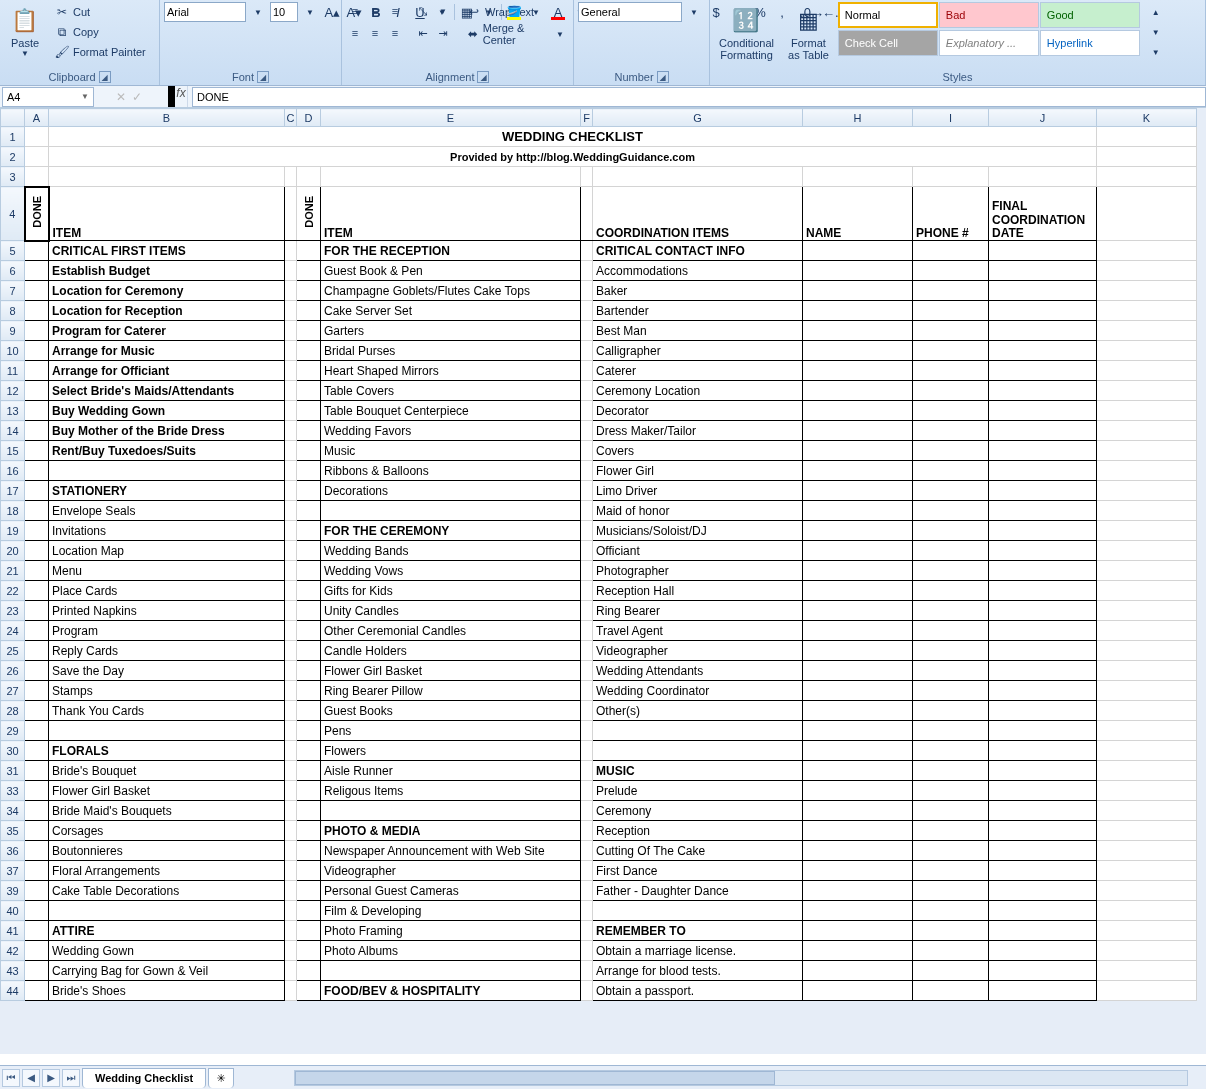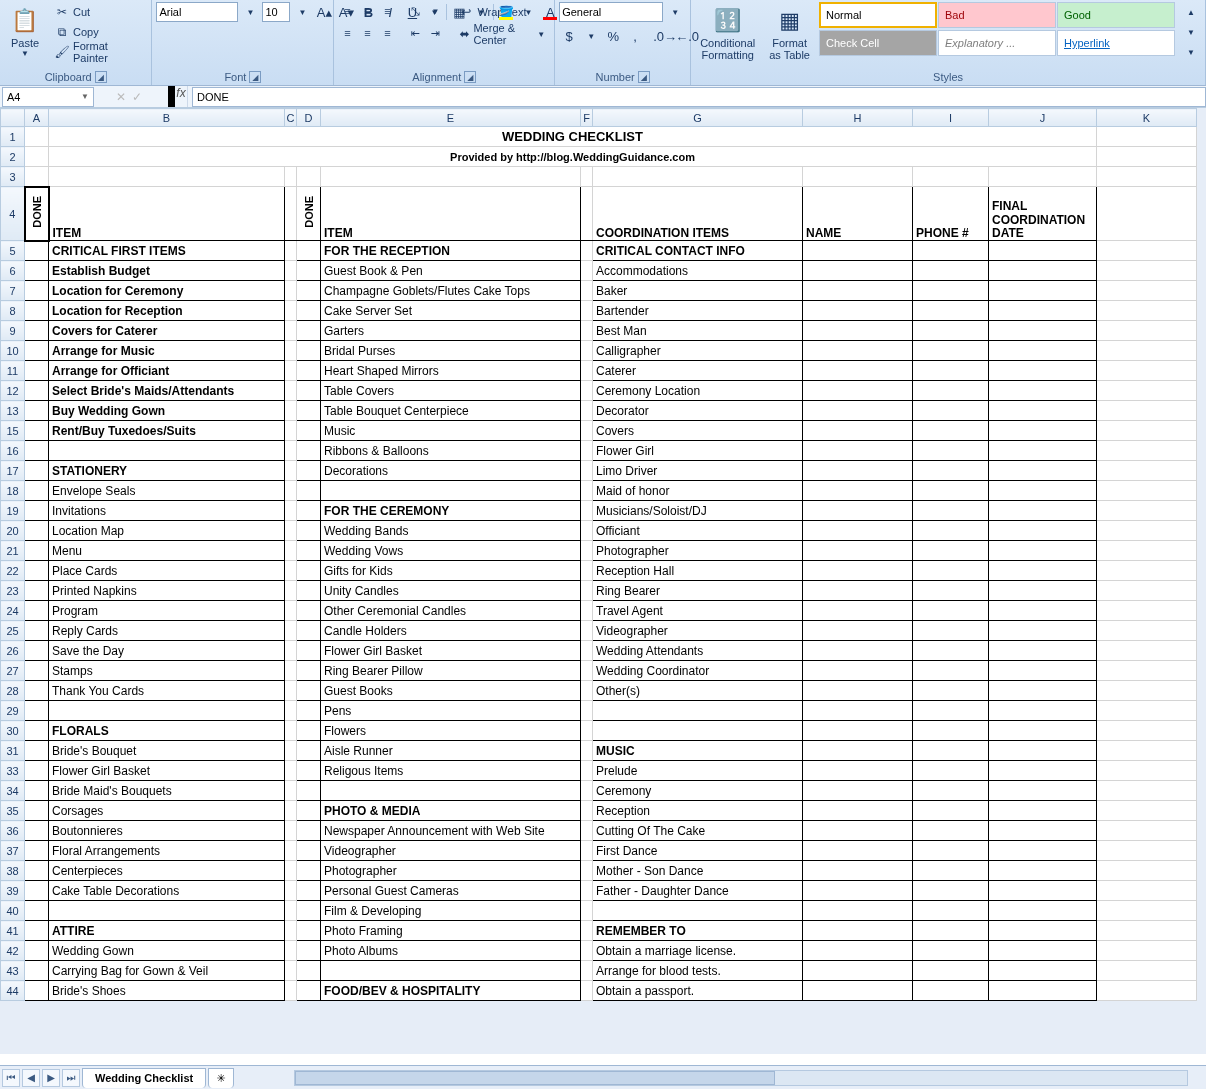--- a/index.html
+++ b/index.html
@@ -13,26 +13,26 @@
 .btn{display:inline-flex;flex-direction:column;align-items:center;justify-content:center;font-size:11px;color:#1d3b66;padding:2px 4px;border:1px solid transparent;border-radius:3px;cursor:default}
 .icon-big{width:32px;height:32px;display:flex;align-items:center;justify-content:center;font-size:22px}
 .vcol{display:flex;flex-direction:column;gap:0;justify-content:center}
 .minirow{display:flex;align-items:center;gap:4px;font-size:11px;color:#1d3b66;height:20px;padding:0 4px;border:1px solid transparent;border-radius:2px;cursor:default}
 .micon{width:14px;height:14px;display:inline-flex;align-items:center;justify-content:center;font-size:12px}
 select.combo,input.combo{background:#fff;border:1px solid #8ba8c8;font-size:11px;height:20px;padding:0 2px}
 .sqbtn{width:20px;height:20px;display:inline-flex;align-items:center;justify-content:center;border:1px solid transparent;border-radius:2px;font-size:13px;color:#1d3b66;cursor:default}
 .fontrow{display:flex;gap:2px;align-items:center;margin-bottom:2px}
 .alignbtn{width:18px;height:18px;border:1px solid transparent;display:inline-flex;align-items:center;justify-content:center;font-size:11px;color:#1d3b66;cursor:default;border-radius:2px}
 .dlg-launch{width:12px;height:12px;border:1px solid #7a9bc2;font-size:8px;display:inline-flex;align-items:center;justify-content:center;color:#3b5a82;cursor:default}
-.styl{height:26px;width:118px;display:flex;align-items:center;padding:0 6px;font-size:11px;border:1px solid #b5c9e0;background:#fff;cursor:default}
+.styl{height:26px;width:100px;display:flex;align-items:center;padding:0 6px;font-size:11px;border:1px solid #b5c9e0;background:#fff;cursor:default}
 .styl.bad{background:#ffc7ce;color:#9c0006}
 .styl.good{background:#c6efce;color:#006100}
 .styl.check{background:#a5a5a5;color:#fff;font-weight:normal}
 .styl.explan{color:#7f7f7f;font-style:italic}
-.styl.hyper{color:#0563c1;text-decoration:underline}
+.styl.hyper{color:#0563c1;}
 .styl.sel{border:1px solid #f0b100;box-shadow:inset 0 0 0 1px #f0b100}
 
 .fbar{display:flex;align-items:center;height:22px;border-bottom:1px solid #b8cce0;background:#eef4fb}
 .namebox{width:92px;height:20px;border:1px solid #9fb7d4;background:#fff;margin-left:2px;padding:0 4px;font-size:11px;display:flex;align-items:center;justify-content:space-between}
 .fx{width:20px;text-align:center;font-style:italic;color:#555;font-size:12px;margin:0 4px;border-left:7px solid #000000;border-right:1px solid #cdd9e9;height:100%}
 .formula{flex:1;border:1px solid #9fb7d4;background:#fff;height:20px;padding:0 4px;font-size:11px;display:flex;align-items:center}
 
 .gridwrap{position:relative;overflow:auto;width:1206px;height:946px;background:#e6edf7}
 table.grid{border-collapse:collapse;table-layout:fixed;background:#fff}
 table.grid th{background:linear-gradient(#f4f8fd,#dfeaf5);border:1px solid #b8cce0;font-weight:normal;font-size:11px;color:#1d3b66;height:18px;cursor:default}
@@ -152,21 +152,21 @@
           </div>
       </div>
     </div>
     <div class="rtitle">
         <span>Alignment</span>
         <span class="dlg-launch">◢</span>
       </div>
   </div>
 
   <div class="rgroup" style="width:136px">
-    <div class="rbody" style="flex-direction:column;gap:2px">
+    <div class="rbody" style="flex-direction:row;gap:2px">
       <div class="fontrow">
         <input class="combo" style="width: 104px;" value="General">
         <span class="sqbtn" style="font-size:8px">▼</span>
       </div>
       <div class="fontrow">
         <span class="sqbtn">$</span>
         <span class="sqbtn" style="font-size:8px">▼</span>
         <span class="sqbtn">%</span>
         <span class="sqbtn">,</span>
         <span style="width:6px"></span>
@@ -366,21 +366,21 @@
           <td></td>
           <td class="bl br bb">Bartender</td>
           <td class="br bb"></td>
           <td class="br bb"></td>
           <td class="br bb"></td>
           <td></td>
         </tr>
         <tr>
           <th class="rowhdr">9</th>
           <td class="bl br bb"></td>
-          <td class="br bb bold">Covers for Caterer</td>
+          <td class="br bb bold">Program for Caterer</td>
           <td></td>
           <td class="bl br bb"></td>
           <td class="br bb">Garters</td>
           <td></td>
           <td class="bl br bb">Best Man</td>
           <td class="br bb"></td>
           <td class="br bb"></td>
           <td class="br bb"></td>
           <td></td>
         </tr>
@@ -434,20 +434,34 @@
           <td class="bl br bb"></td>
           <td class="br bb">Table Bouquet Centerpiece</td>
           <td></td>
           <td class="bl br bb">Decorator</td>
           <td class="br bb"></td>
           <td class="br bb"></td>
           <td class="br bb"></td>
           <td></td>
         </tr>
         <tr>
+          <th class="rowhdr">14</th>
+          <td class="bl br bb"></td>
+          <td class="br bb bold">Buy Mother of the Bride Dress</td>
+          <td></td>
+          <td class="bl br bb"></td>
+          <td class="br bb">Wedding Favors</td>
+          <td></td>
+          <td class="bl br bb">Dress Maker/Tailor</td>
+          <td class="br bb"></td>
+          <td class="br bb"></td>
+          <td class="br bb"></td>
+          <td></td>
+        </tr>
+        <tr>
           <th class="rowhdr">15</th>
           <td class="bl br bb"></td>
           <td class="br bb bold">Rent/Buy Tuxedoes/Suits</td>
           <td></td>
           <td class="bl br bb"></td>
           <td class="br bb">Music</td>
           <td></td>
           <td class="bl br bb">Covers</td>
           <td class="br bb"></td>
           <td class="br bb"></td>
@@ -736,34 +750,20 @@
         </tr>
         <tr>
           <th class="rowhdr">37</th>
           <td class="bl br bb"></td>
           <td class="br bb">Floral Arrangements</td>
           <td></td>
           <td class="bl br bb"></td>
           <td class="br bb">Videographer</td>
           <td></td>
           <td class="bl br bb">First Dance</td>
-          <td class="br bb"></td>
-          <td class="br bb"></td>
-          <td class="br bb"></td>
-          <td></td>
-        </tr>
-        <tr>
-          <th class="rowhdr">38</th>
-          <td class="bl br bb"></td>
-          <td class="br bb">Centerpieces</td>
-          <td></td>
-          <td class="bl br bb"></td>
-          <td class="br bb">Photographer</td>
-          <td></td>
-          <td class="bl br bb">Mother - Son Dance</td>
           <td class="br bb"></td>
           <td class="br bb"></td>
           <td class="br bb"></td>
           <td></td>
         </tr>
         <tr>
           <th class="rowhdr">39</th>
           <td class="bl br bb"></td>
           <td class="br bb">Cake Table Decorations</td>
           <td></td>

